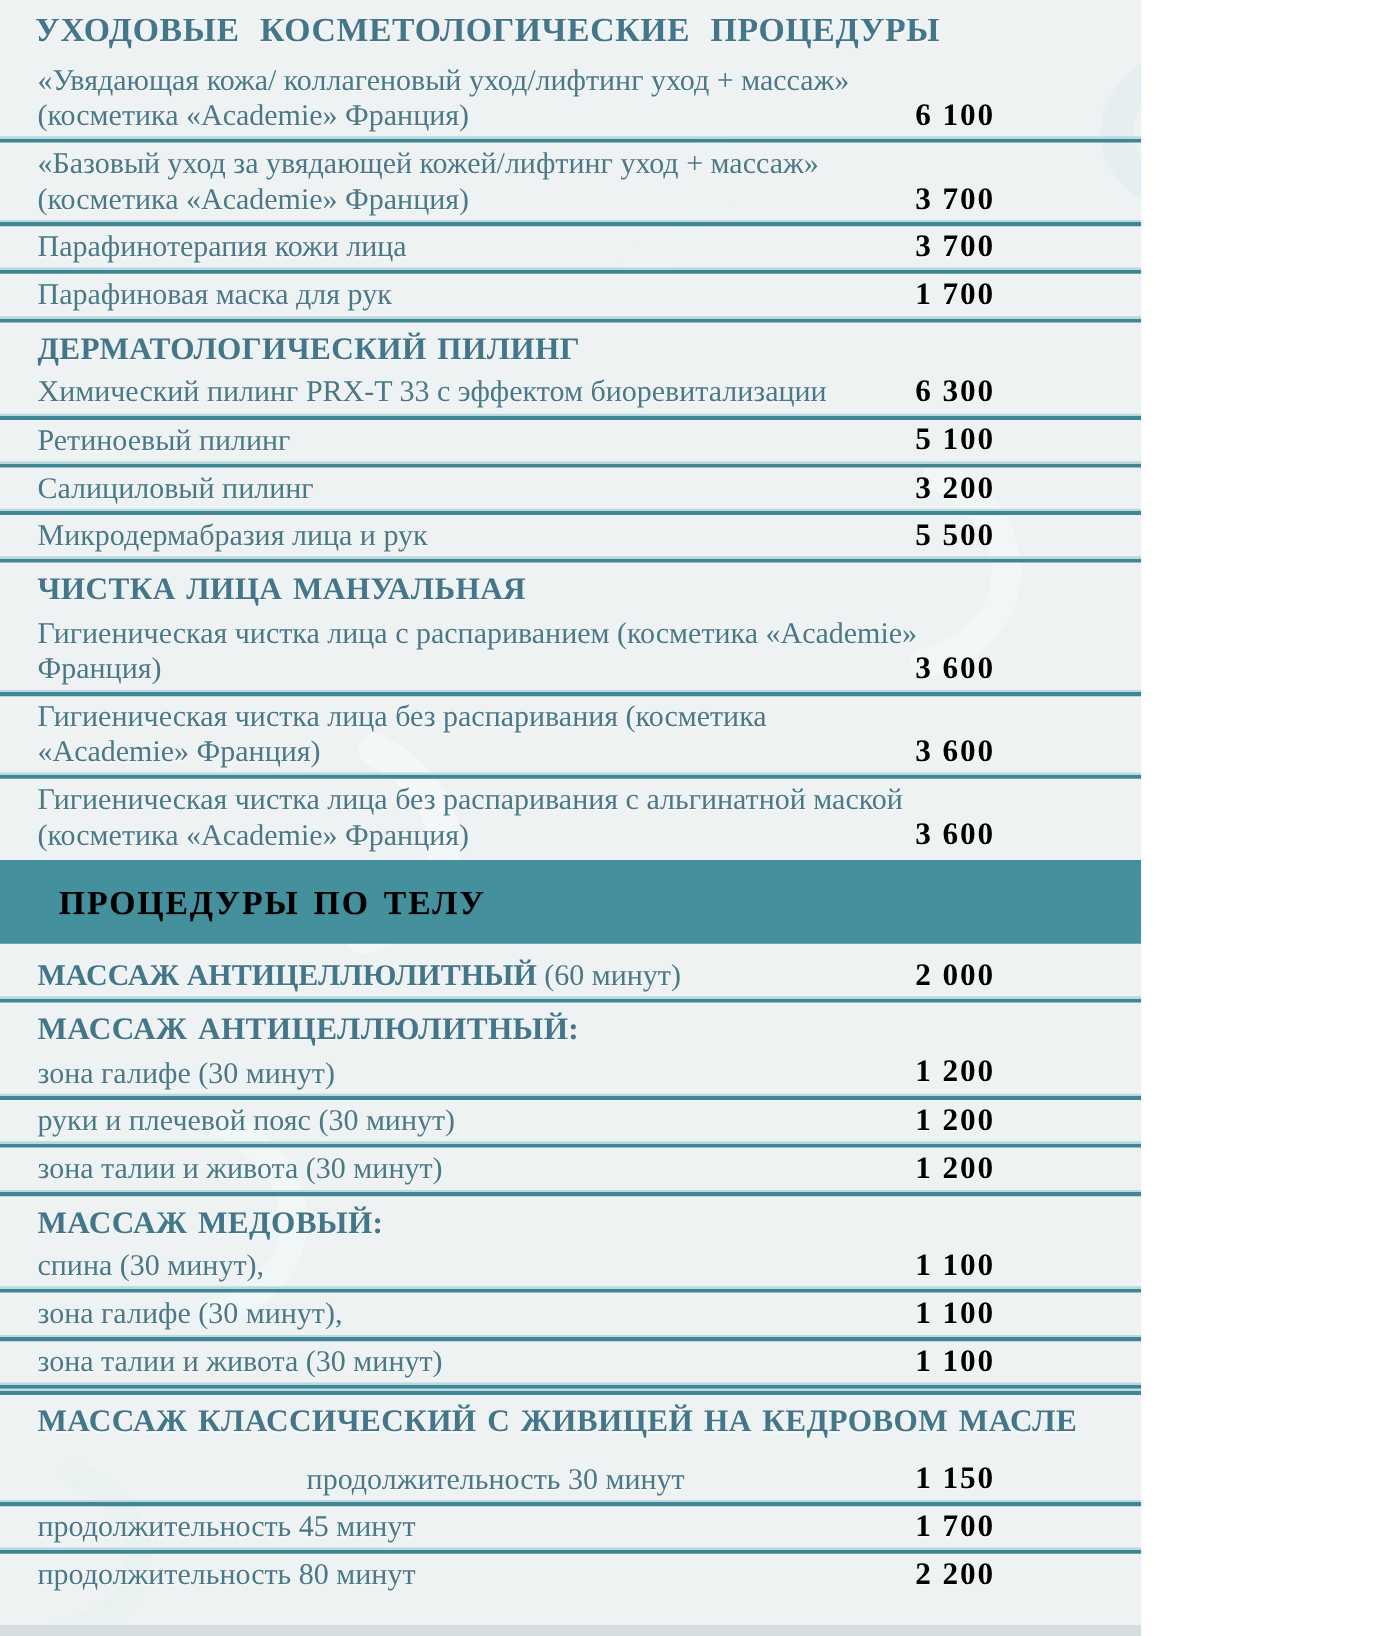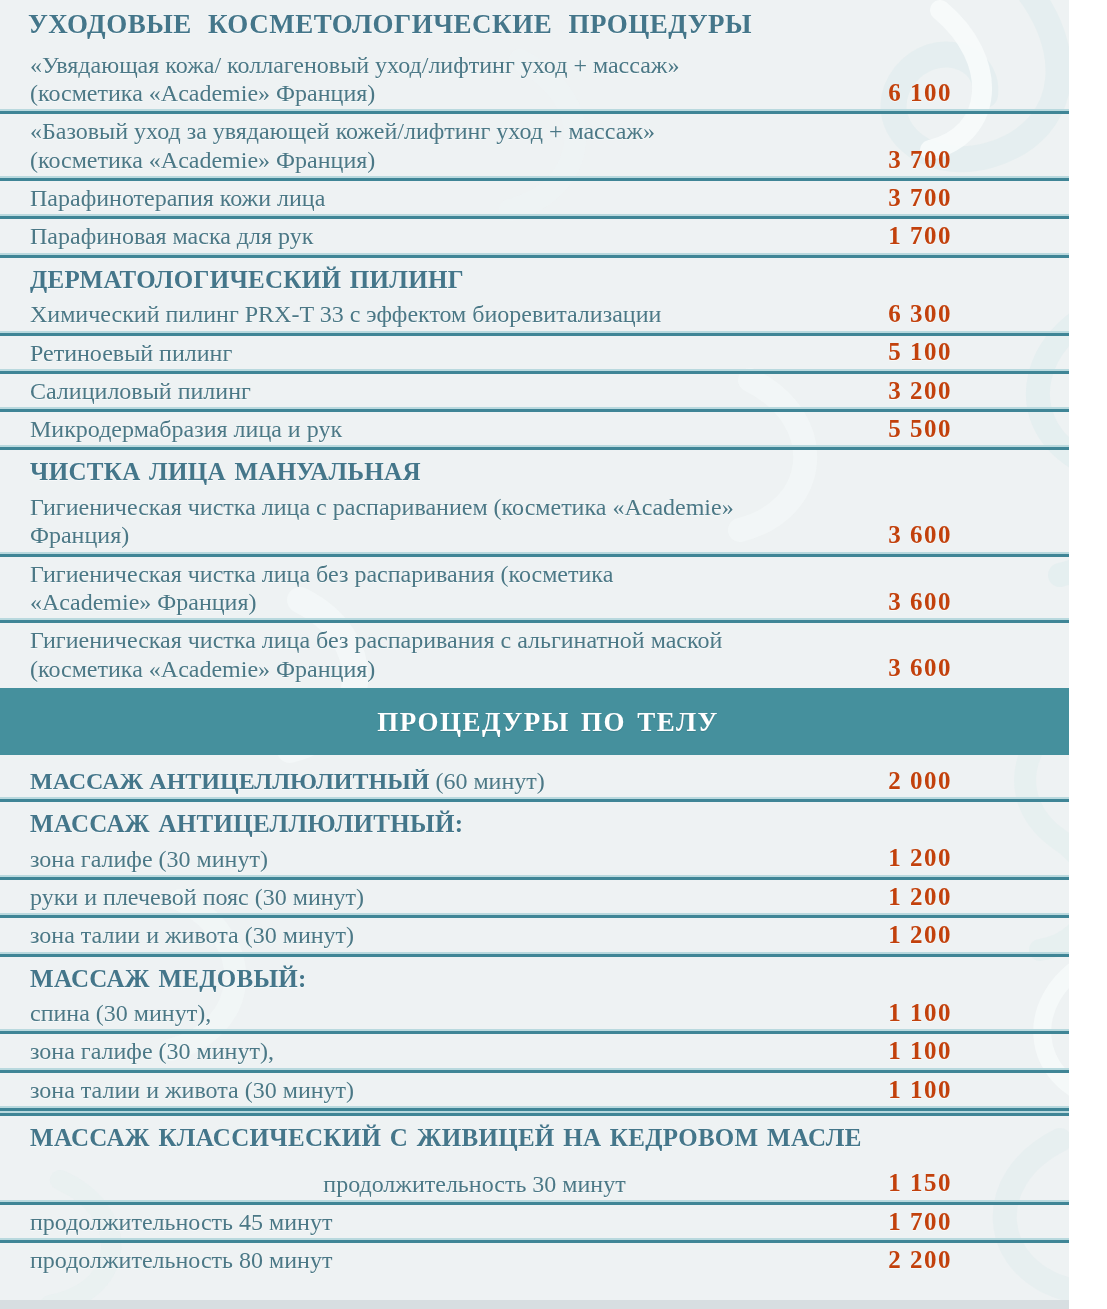--- a/index.html
+++ b/index.html
@@ -1,18 +1,18 @@
 <!DOCTYPE html>
 <html lang="ru"><head>
 <meta charset="utf-8">
 <style>
   html,body{margin:0;padding:0;background:#ffffff;}
   .page{
     position:relative;
-    width:1069px;height:1309px;
+    width:913px;height:1309px;
     background:#eef2f3;
     overflow:hidden;
     font-family:"Liberation Serif","DejaVu Serif",serif;
   }
   .pattern{position:absolute;left:0;top:0;width:1107px;height:1309px;}
   .content{position:relative;z-index:2;}
 
   .row{
     position:relative;
     padding:3px 150px 2px 30px;
@@ -34,39 +34,38 @@
     letter-spacing:.3px;
     word-spacing:2px;
   }
   .row.gap-top{padding-top:14px;text-align:center;}
   .price{
     position:absolute;
     right:117px;bottom:2px;
     font-weight:700;
     font-size:25px;
     letter-spacing:1.5px;
-    color:#c2410c;
+    color:#000000;
     white-space:nowrap;
   }
   .divider{
     height:5px;
     background:linear-gradient(to bottom,#b9d9de 0 2px,#3f8596 2px 100%);
   }
   .banner{
     position:relative;
     background:#45909d;
-    color:#ffffff;
+    color:#000000;
     font-weight:700;
     font-size:27px;
     letter-spacing:1.5px;
     word-spacing:3px;
     padding:19px 20px 17px 47px;
     margin:3px 0 9px 0;
     text-shadow:0 1px 1px rgba(0,0,0,.12);
-    text-align:center;
   }
   .bottom-strip{
     position:absolute;left:0;right:0;bottom:0;
     height:9px;background:#d7dee1;z-index:3;
   }
 </style>
 </head>
 <body>
 
 <div class="page">

